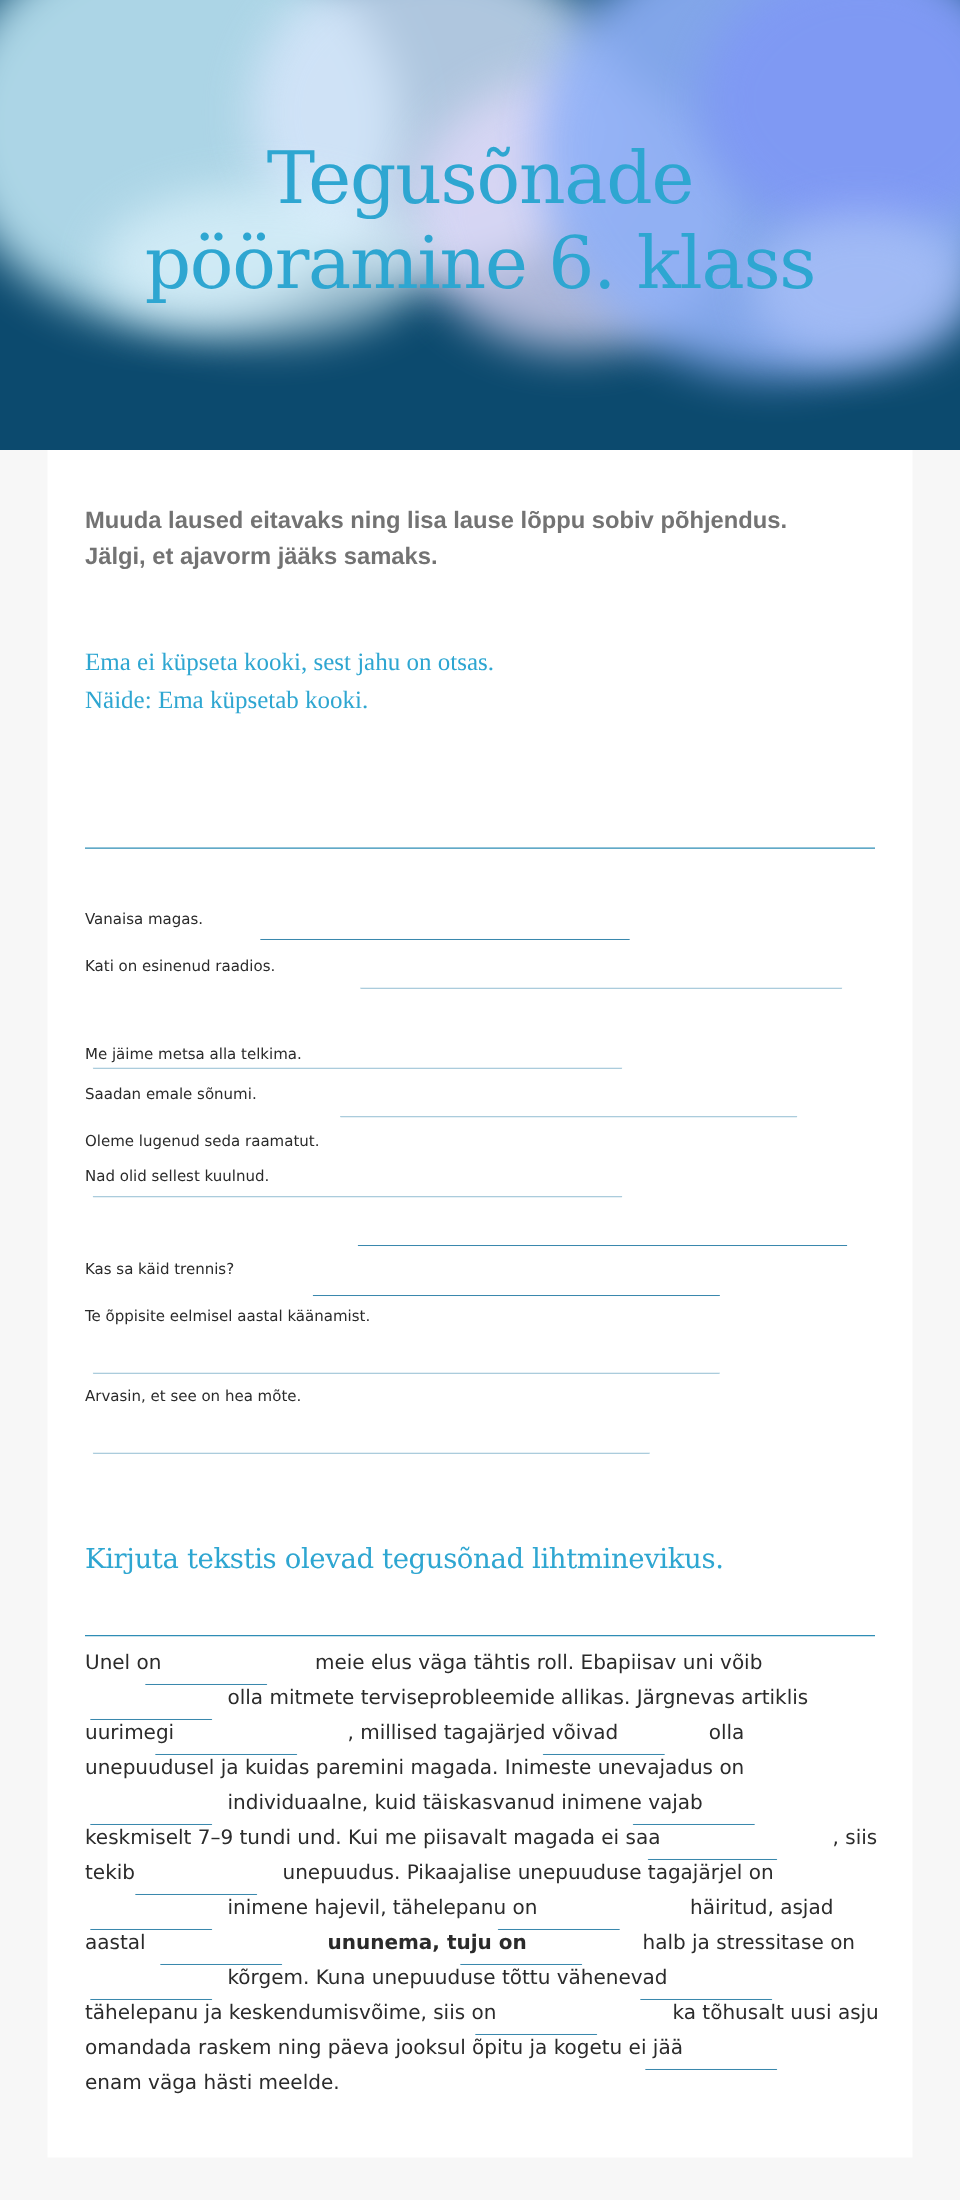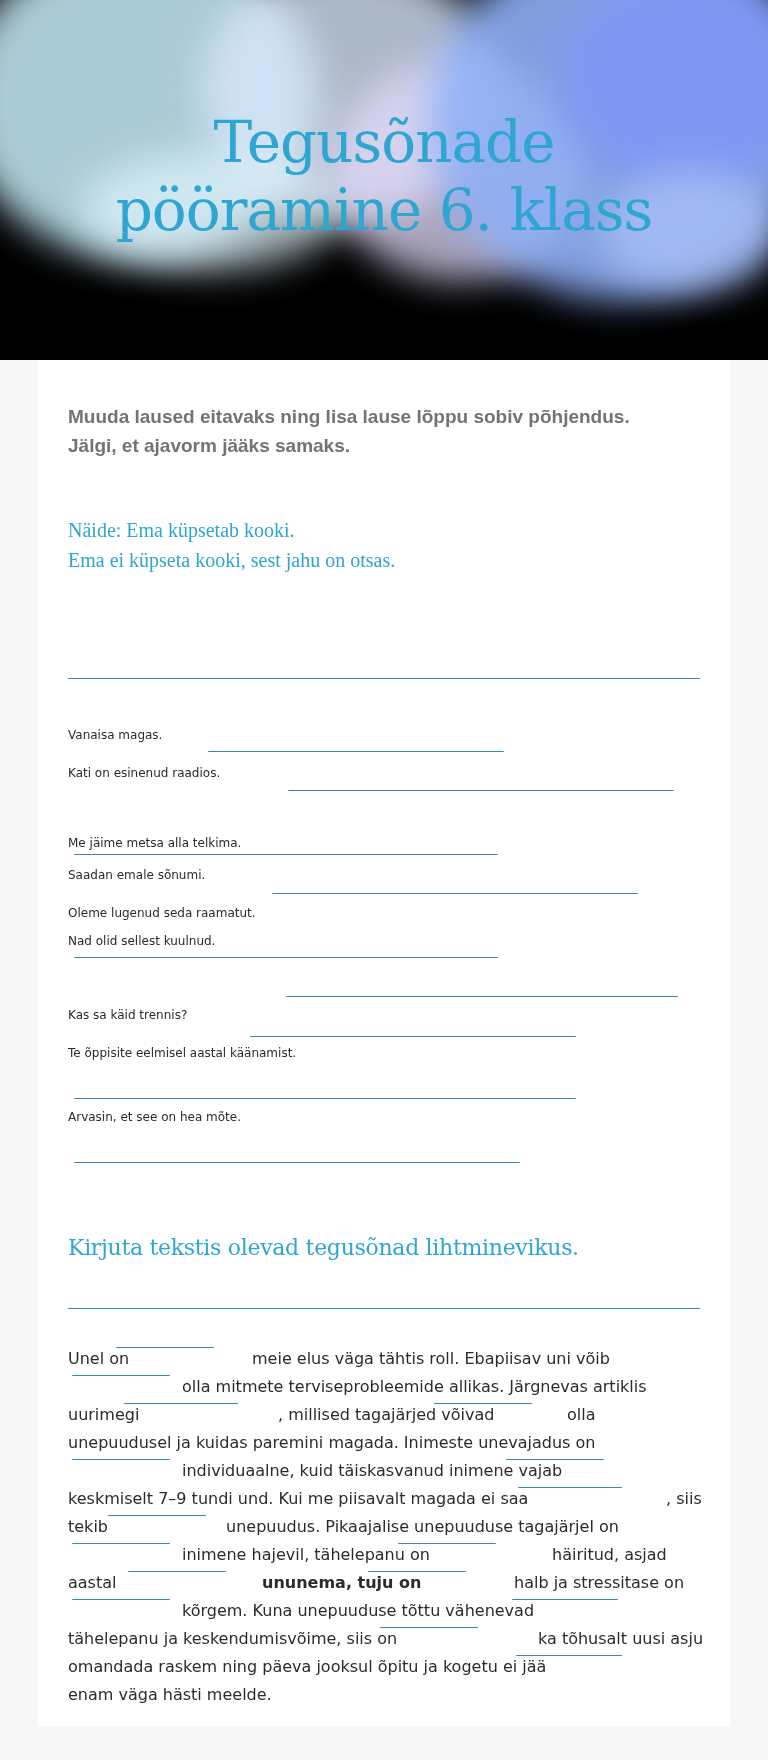--- a/index.html
+++ b/index.html
@@ -8,21 +8,21 @@
       height: 1760px;
       background: #f7f7f7;
       font-family: "Liberation Sans", sans-serif;
       position: relative;
       overflow: hidden;
     }
     .header {
       position: absolute;
       left: 0; top: 0;
       width: 768px; height: 360px;
-      background: #000000;
+      background: #0c4a6e;
       overflow: hidden;
     }
     .wc {
       position: absolute;
       border-radius: 50%;
       filter: blur(18px);
     }
     .header-title {
       position: absolute;
       left: 0; top: 108px;
@@ -92,21 +92,21 @@
     }
     .para-line {
       position: absolute;
       left: 30px;
       width: 636px;
       font-family: "DejaVu Sans", sans-serif;
       font-size: 16px;
       color: #2b2b2b;
       white-space: nowrap;
     }
-    .seg { position: absolute; top: 0; white-space: nowrap; margin-top: 29px; }
+    .seg { position: absolute; top: 0; white-space: nowrap; }
   </style>
 </head>
 <body>
 
 <div class="header">
   <div class="wc" style="left:-40px;top:-60px;width:360px;height:320px;background:#c8eefb;opacity:.85;"></div>
   <div class="wc" style="left:200px;top:-40px;width:300px;height:260px;background:#d8e6fb;opacity:.8;"></div>
   <div class="wc" style="left:330px;top:60px;width:260px;height:220px;background:#e3dbfb;opacity:.75;"></div>
   <div class="wc" style="left:430px;top:-60px;width:380px;height:360px;background:#8fb0f7;opacity:.9;"></div>
   <div class="wc" style="left:560px;top:-30px;width:260px;height:220px;background:#7f98f5;opacity:.9;"></div>
@@ -119,22 +119,22 @@
 </div>
 
 <div class="card">
 
   <div class="instr">
     <div>Muuda laused eitavaks ning lisa lause lõppu sobiv põhjendus.</div>
     <div>Jälgi, et ajavorm jääks samaks.</div>
   </div>
 
   <div class="example">
+    <div>Ema ei küpseta kooki, sest jahu on otsas.</div>
     <div>Näide: Ema küpsetab kooki.</div>
-    <div>Ema ei küpseta kooki, sest jahu on otsas.</div>
   </div>
 
   <div class="rule" style="top:318px;"></div>
 
   <div class="line" style="top:368px;">
     <span>Vanaisa magas.</span>
   </div>
   <div class="blank" style="left:170px;top:391px;width:296px;"></div>
 
   <div class="line" style="top:406px;">

